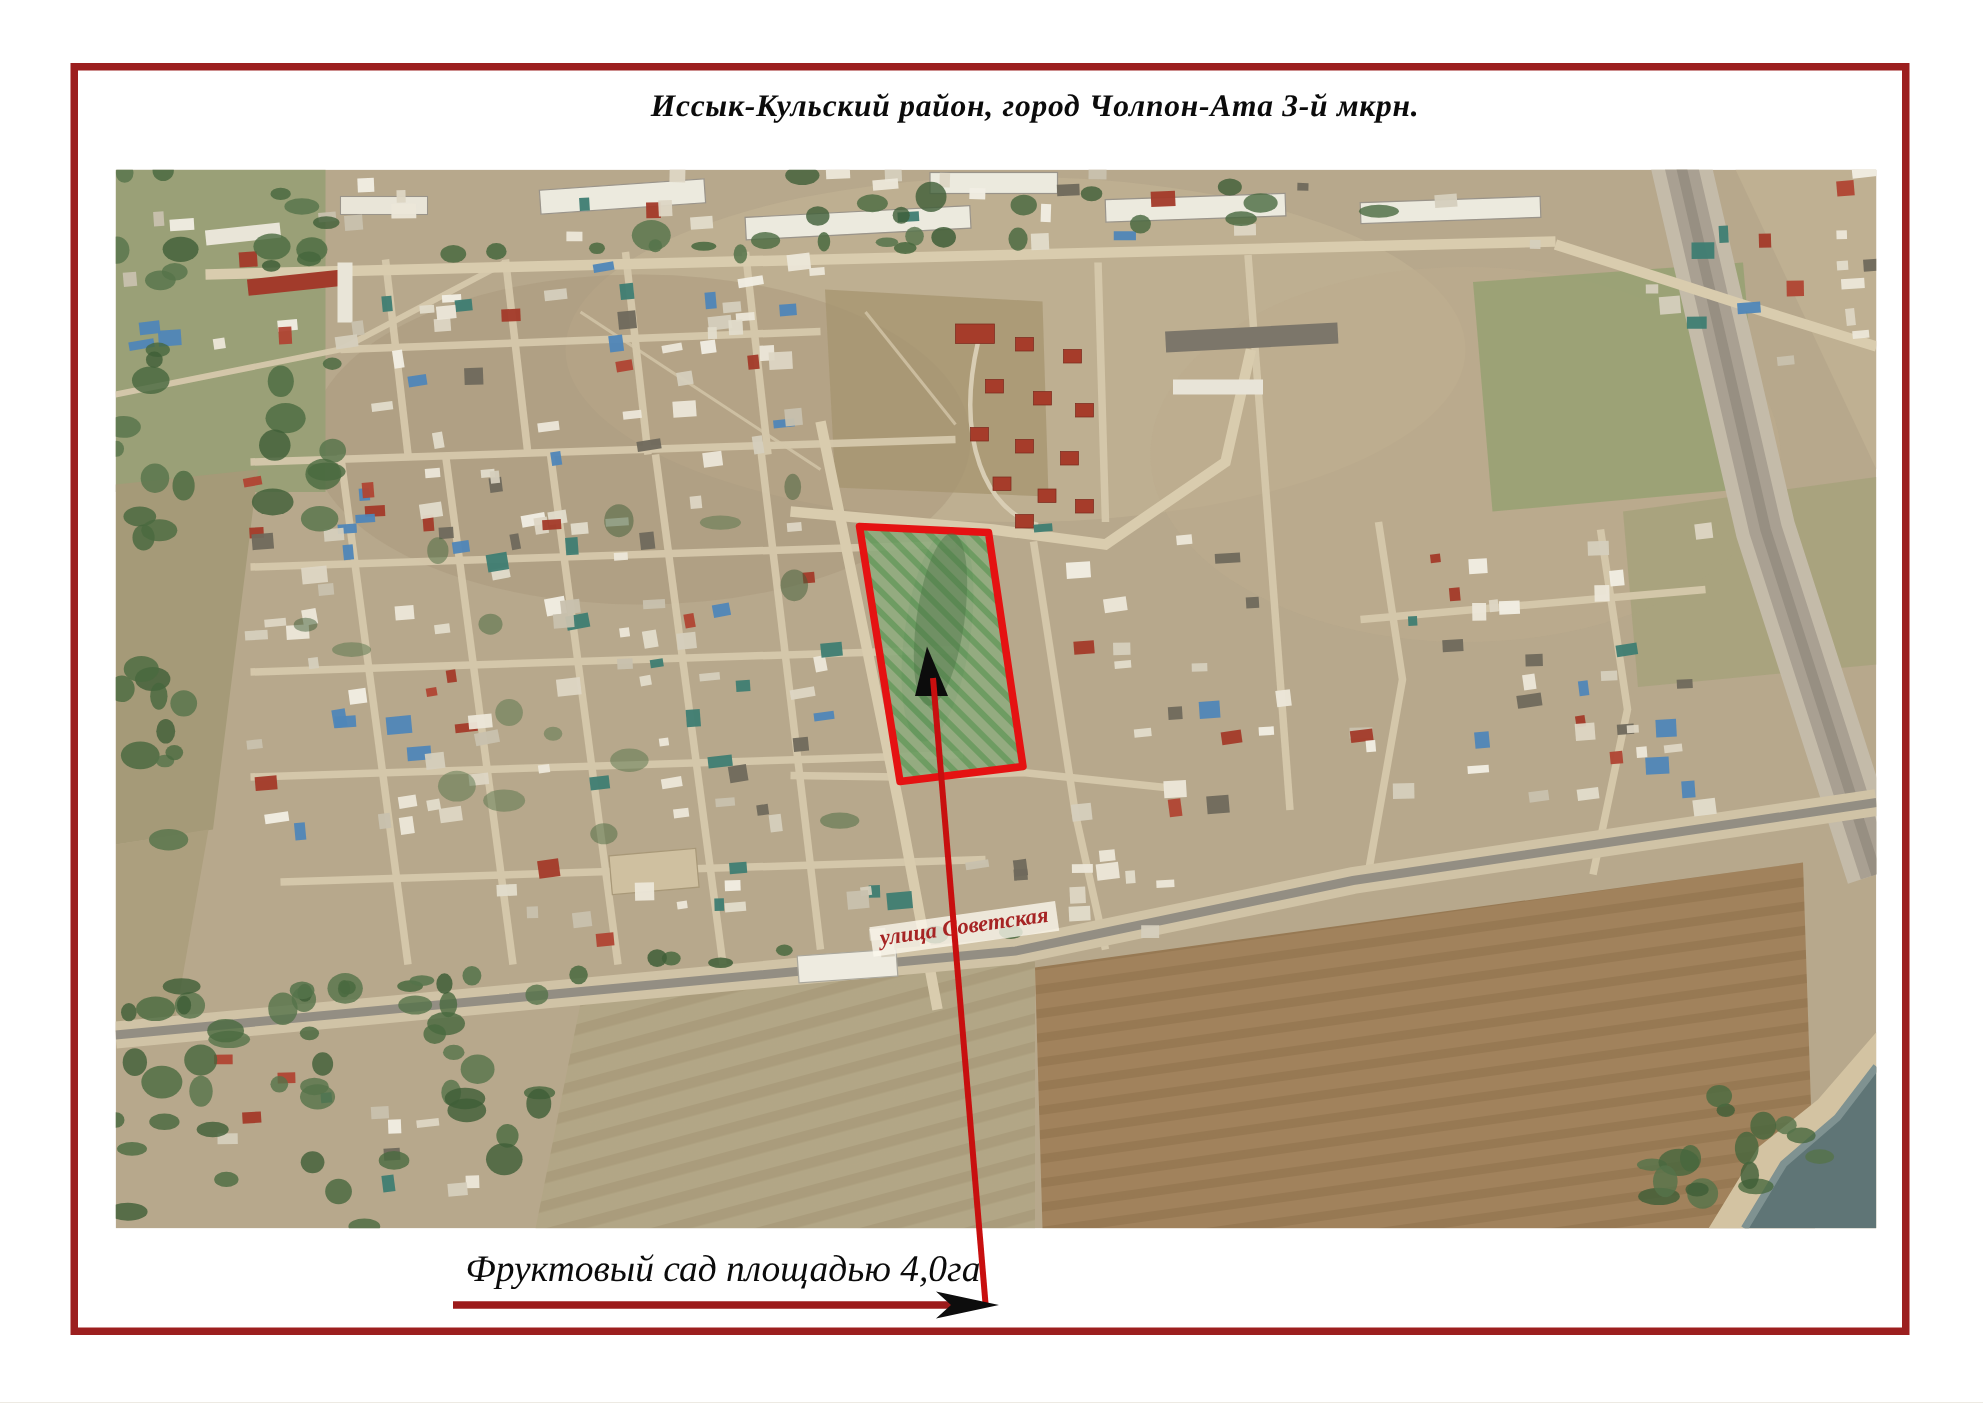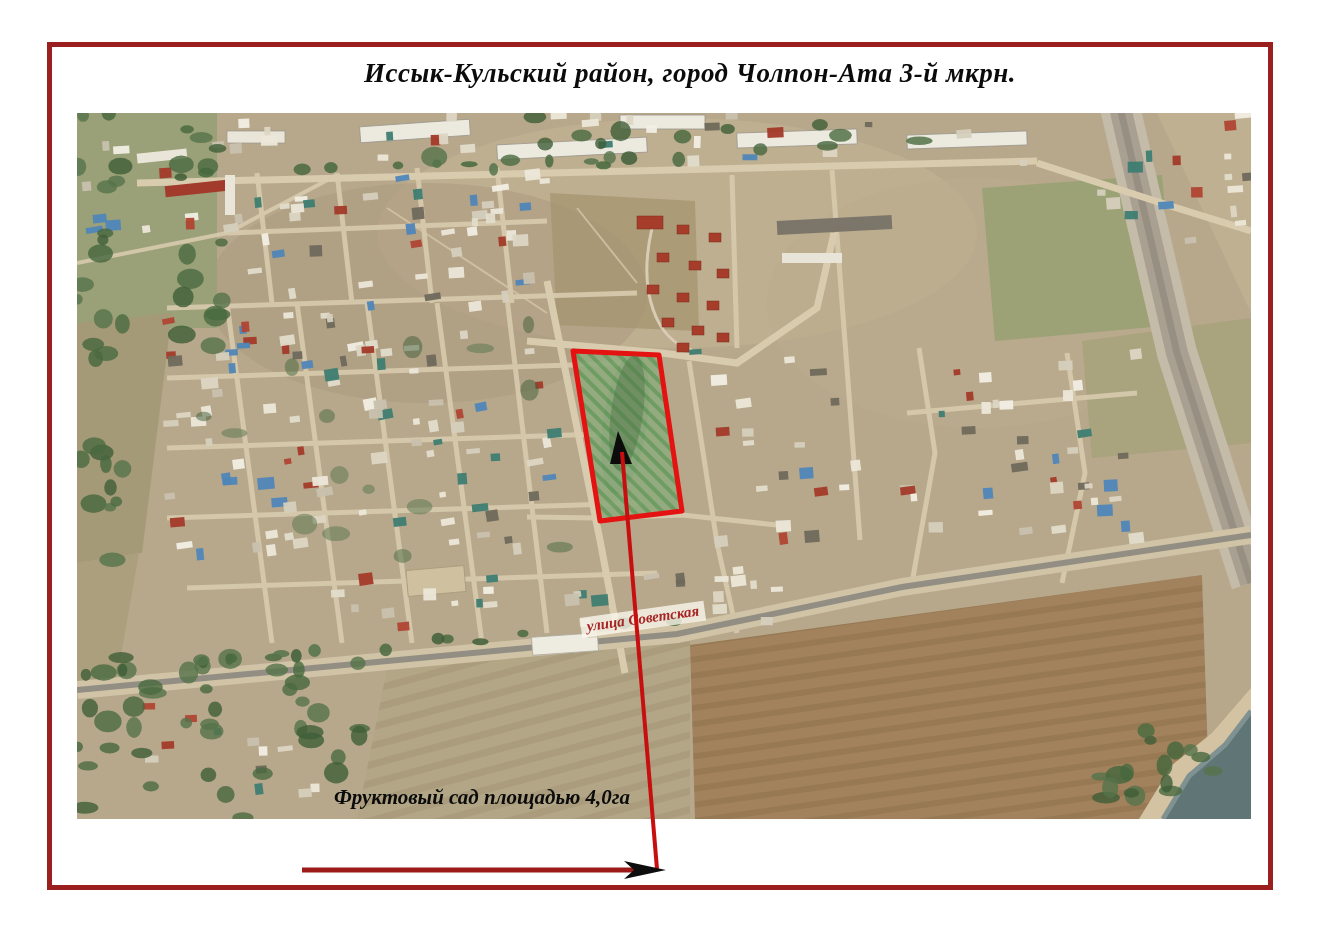--- a/index.html
+++ b/index.html
@@ -1,29 +1,29 @@
 <!DOCTYPE html>
 <html style="--frame_red: #9c1f1f; --annotation_red: #c80f0f; --plot_outline_red: #e51212; --street_label_red: #a62424; --orchard_green: #6f9c63; --terrain_tan: #b7a88c; --lake_teal: #5f7576;"><head>
 <meta charset="utf-8">
 <style>
   html,body{margin:0;padding:0;background:#ffffff;}
   body{width:1322px;height:935px;position:relative;overflow:hidden;
        font-family:"Liberation Serif","DejaVu Serif",serif;}
   .page-frame{position:absolute;left:47px;top:42px;width:1226px;height:848px;
        border:5px solid var(--frame_red,#9c1f1f);box-sizing:border-box;background:#fff;}
   .map-title{position:absolute;left:180px;top:58px;width:1020px;text-align:center;
-       font-size:27px;font-weight:bold;font-style:italic;color:#0b0b0b;letter-spacing:0.5px;}
+       font-size:21px;font-weight:bold;font-style:italic;color:#0b0b0b;letter-spacing:0.5px;}
   .map-wrap{position:absolute;left:77px;top:113px;width:1174px;height:706px;overflow:hidden;}
   .map-wrap svg{display:block;}
   .street-label{position:absolute;left:581px;top:618px;transform:rotate(-8deg);
        transform-origin:left center;background:rgba(252,248,238,0.78);
        color:var(--street_label_red,#a62424);font-weight:bold;font-style:italic;
        font-size:15px;padding:1px 6px 2px 6px;white-space:nowrap;line-height:1.15;}
-  .plot-caption{position:absolute;left:302px;top:785px;width:360px;text-align:center;
-       font-size:21px;font-weight:bold;font-style:italic;color:#0b0b0b;white-space:nowrap;}
+  .plot-caption{position:absolute;left:302px;top:833px;width:360px;text-align:center;
+       font-size:25px;font-weight:normal;font-style:italic;color:#0b0b0b;white-space:nowrap;}
   .overlay{position:absolute;left:0;top:0;width:1322px;height:935px;pointer-events:none;}
   .leader-line{stroke:var(--annotation_red,#c80f0f);stroke-width:4;}
   .caption-underline{stroke:#9c1a1a;stroke-width:5;}
   .plot-poly{stroke:var(--plot_outline_red,#e51212);stroke-width:5;stroke-linejoin:round;}
 </style>
 </head>
 <body>
 
 <div class="page-frame"></div>
 

